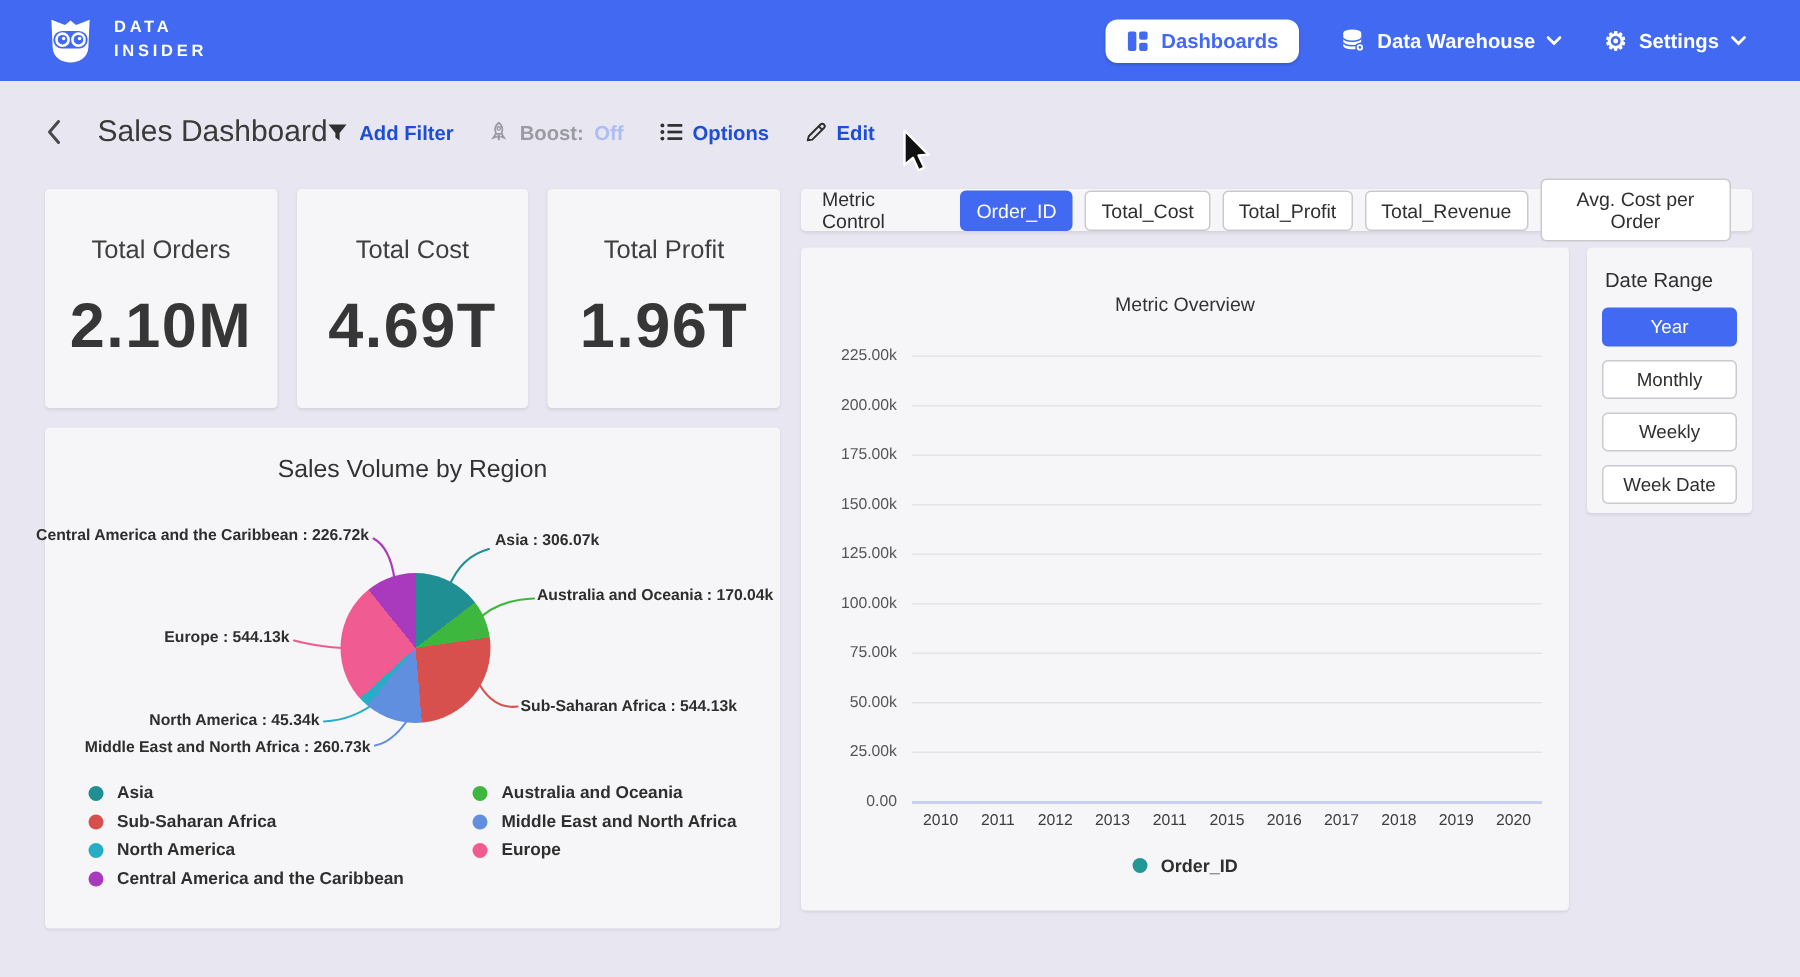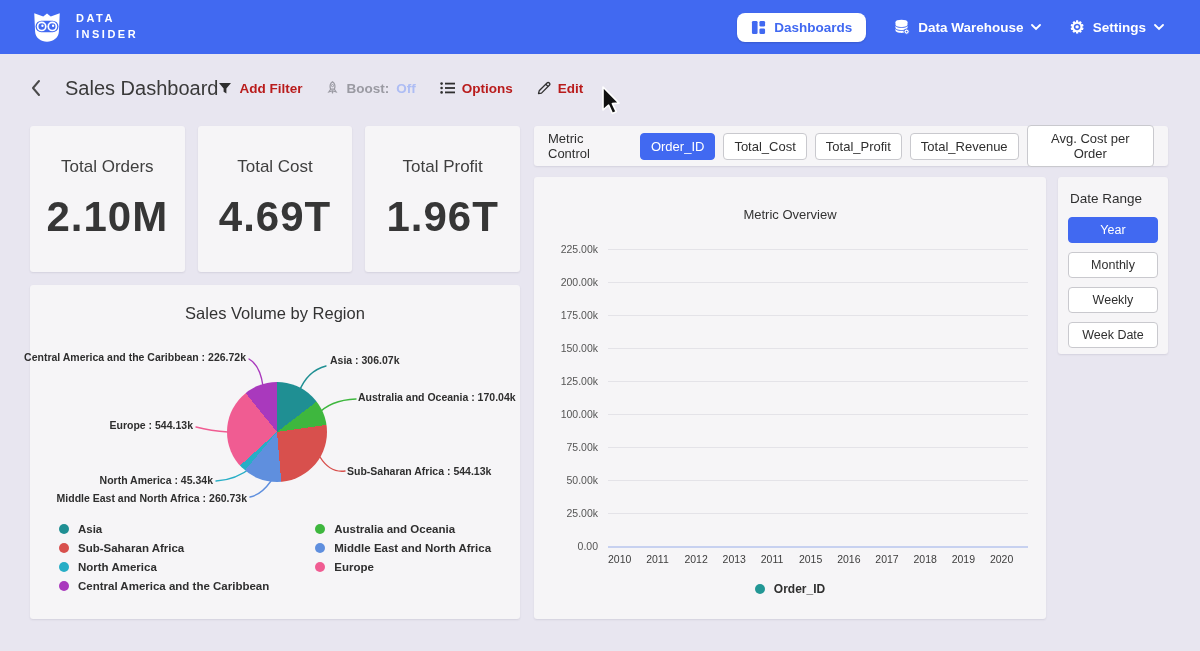--- a/index.html
+++ b/index.html
@@ -13,21 +13,21 @@
   .nav { display:flex; align-items:center; gap:28px; }
   .nav-item { display:flex; align-items:center; gap:8px; color:#fff; font-size:13.5px; font-weight:600; cursor:pointer; }
   .pill { background:#fff; color:#4169f1; border-radius:8px; padding:7px 14px; box-shadow:0 1px 2px rgba(0,0,0,.15); }
   .gear-glyph { font-size:17px; line-height:1; }
 
   
   .subheader { height:68px; display:flex; align-items:center; padding:0 32px 0 30px; }
   .sh-left { display:flex; align-items:center; gap:23px; }
   .page-title { font-size:20px; color:#3a3a3a; font-weight:500; }
   .sh-right { display:flex; align-items:center; gap:24px; }
-  .action { display:flex; align-items:center; gap:7px; font-size:13.5px; font-weight:600; color:#b91c1c; cursor:pointer; }
+  .action { display:flex; align-items:center; gap:7px; font-size:13.5px; font-weight:600; color:#1d4ed8; cursor:pointer; }
   .action.disabled { color:#9a9aa2; cursor:default; }
   .boost-off { color:#aebdf4; }
 
   
   .main { display:flex; gap:14px; padding:4px 32px 0 30px; }
   .col-left { width:490px; flex:none; }
   .col-right { width:634px; flex:none; }
   .card { background:#f6f5f7; border-radius:3px; box-shadow:0 1px 2px rgba(40,40,60,.10); }
 
   
@@ -49,38 +49,38 @@
   .co-eur  { right:327px; top:134px; }
   .co-ca   { right:274px; top:66px; }
   .leader-lines { position:absolute; left:0; top:0; width:490px; height:334px; pointer-events:none; }
   .leader-lines path { fill:none; stroke-width:1.4; stroke-linecap:round; }
   .pie-legend { position:absolute; left:0; right:0; top:238px; display:flex; justify-content:center; gap:46px; }
   .pl-col { display:flex; flex-direction:column; gap:7px; }
   .pl-item { display:flex; align-items:center; gap:9px; font-size:11.5px; font-weight:700; color:#2f2f2f; cursor:pointer; }
   .dot { width:10px; height:10px; border-radius:50%; flex:none; }
 
   
-  .metric-bar { height:40px; display:flex; align-items:center; padding:0 14px; gap:8px; }
+  .metric-bar { height:28px; display:flex; align-items:center; padding:0 14px; gap:8px; }
   .metric-label { font-size:13px; color:#2f2f2f; margin-right:10px; }
   .mbtn { background:#fff; border:1px solid #c9c9ce; border-radius:4px; font-size:13px; color:#2f2f2f; padding:5px 10px; font-family:inherit; cursor:pointer; }
   .mbtn.active { background:#4169f1; border-color:#4169f1; color:#fff; }
 
   
   .chart-row { display:flex; gap:12px; margin-top:11px; }
   .chart-card { width:512px; height:442px; padding:16px 18px; }
   .chart-title { text-align:center; font-size:13px; color:#333; font-weight:500; margin-top:14px; }
   .chart-body { display:flex; margin-top:27px; }
   .y-axis { width:56px; position:relative; height:297px; flex:none; }
   .ytick { position:absolute; right:10px; transform:translateY(-50%); font-size:10.5px; color:#555; }
   .plot-col { flex:1; }
   .plot { position:relative; height:297px; }
   .gridline { position:absolute; left:0; right:0; height:1px; background:#e4e3e8; }
   .gridline.baseline { background:#c7d1f0; height:2px; }
   .bars-row { position:absolute; left:0; right:0; top:0; bottom:0; display:flex; align-items:flex-end; }
-  .slot { flex:1; display:flex; justify-content:flex-start; }
+  .slot { flex:1; display:flex; justify-content:center; }
   .bar { width:20px; background:#229795; }
   .x-axis { display:flex; margin-top:7px; }
   .x-axis .slot span { font-size:10.5px; color:#3d3d3d; }
   .bar-legend { display:flex; justify-content:center; align-items:center; gap:9px; margin-top:17px; font-size:12px; font-weight:700; color:#2f2f2f; }
 
   
   .date-card { width:110px; height:177px; padding:12px 10px; }
   .dr-label { font-size:13.5px; color:#2f2f2f; margin:2px 0 11px 2px; }
   .drbtn { display:block; width:100%; border:1px solid #c9c9ce; background:#fff; border-radius:4px; height:26px; font-size:12.5px; color:#2f2f2f; font-family:inherit; margin-bottom:9px; cursor:pointer; }
   .drbtn.active { background:#4169f1; border-color:#4169f1; color:#fff; }

